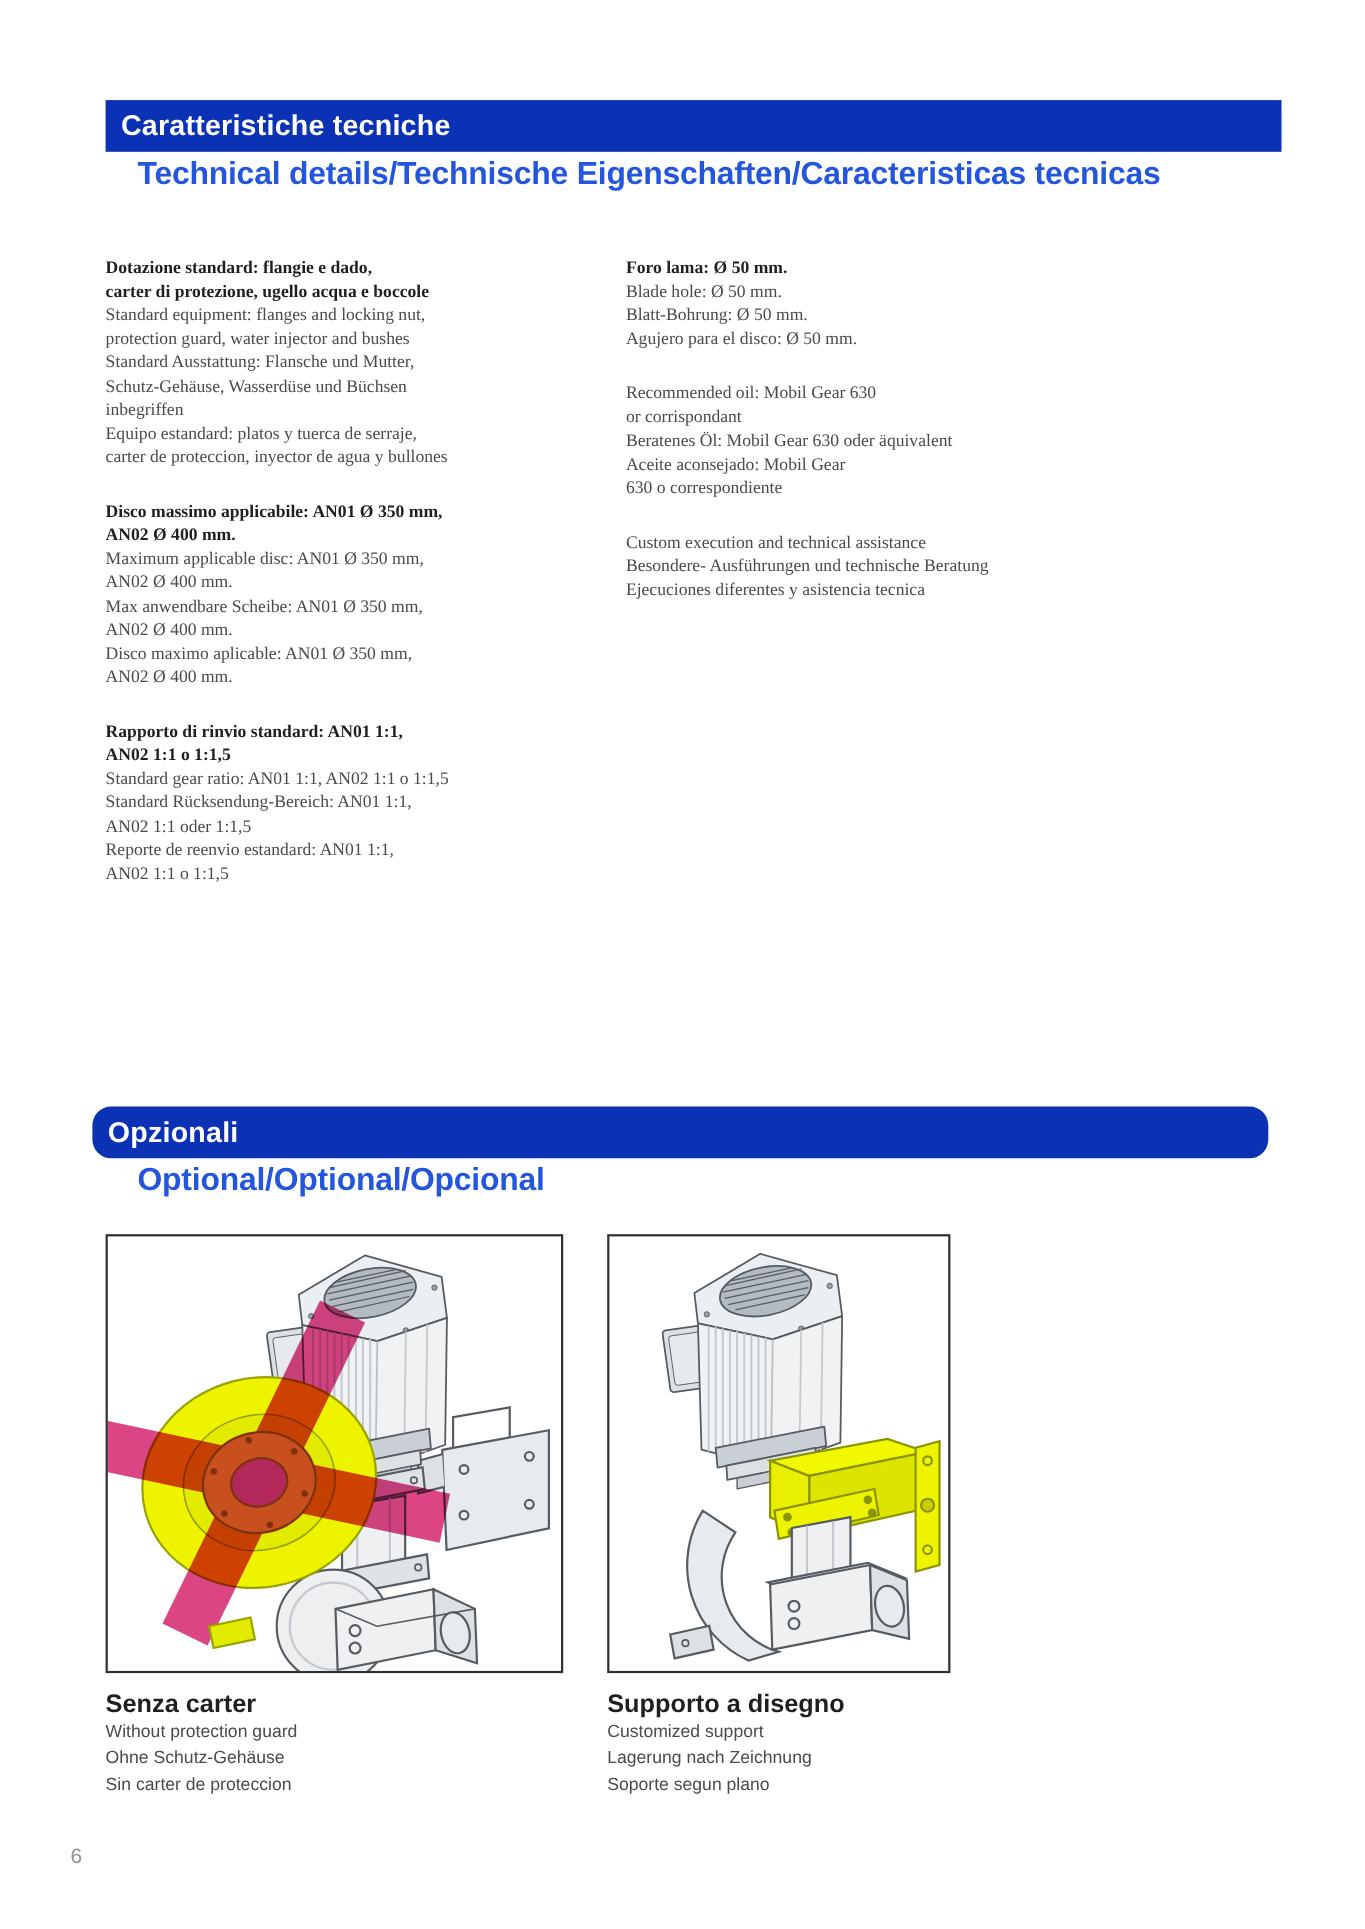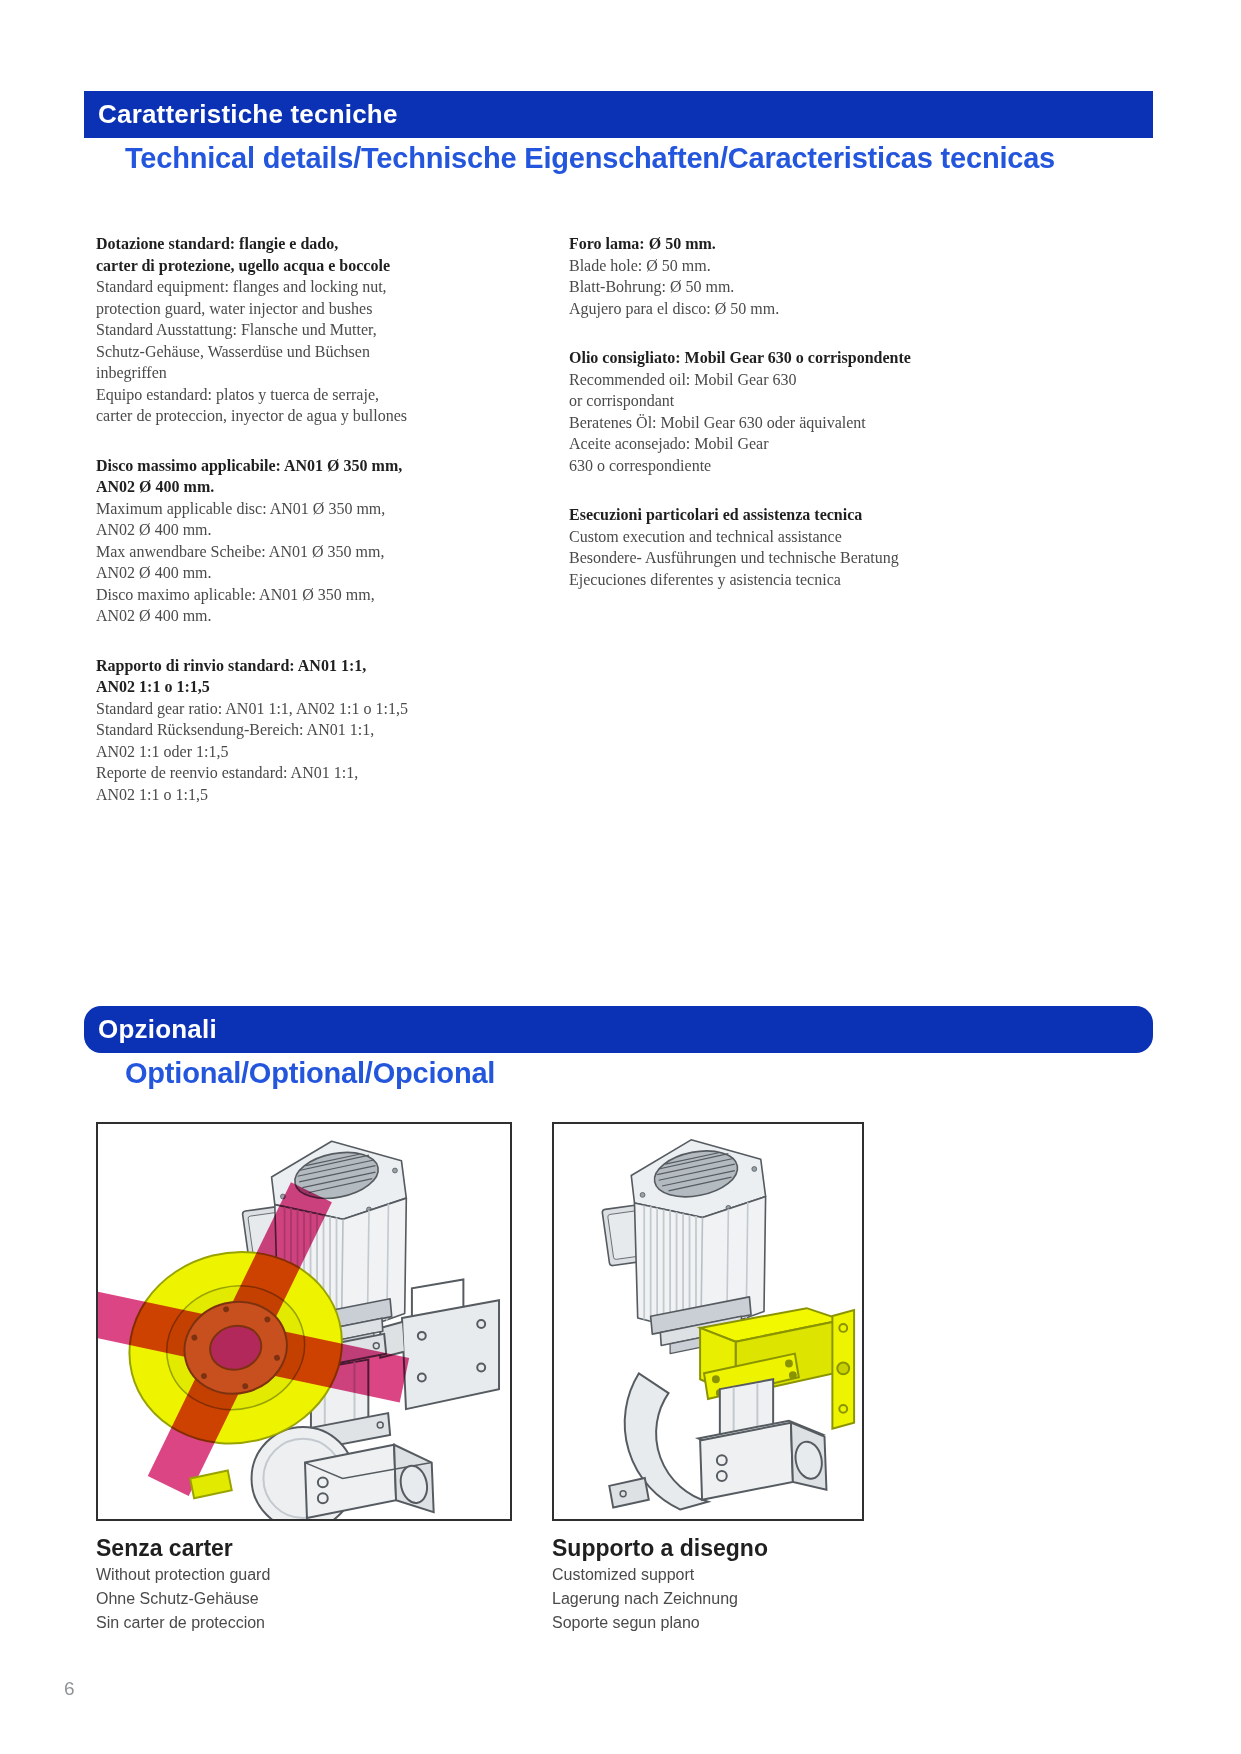--- a/index.html
+++ b/index.html
@@ -3,21 +3,21 @@
 <meta charset="utf-8">
 <style>
   html,body{margin:0;padding:0;background:#ffffff;}
   .page{position:relative;width:1241px;height:1754px;background:#ffffff;
         font-family:"Liberation Sans",sans-serif;overflow:hidden;}
 
   .bar{position:absolute;left:84px;width:1069px;height:47px;
        background:var(--header_bar_blue,#0b31b5);color:#ffffff;
        font-size:26px;font-weight:bold;line-height:46px;padding-left:14px;
        box-sizing:border-box;letter-spacing:.2px;}
-  #bar1{top:91px;}
+  #bar1{top:91px;margin-left:12px;}
   #bar2{top:1006px;border-radius:17px;}
 
   .subtitle{position:absolute;left:85px;color:var(--subtitle_blue,#2356dd);
             font-size:29px;font-weight:bold;letter-spacing:-.2px;margin-left:40px;}
   #sub1{top:142px;}
   #sub2{top:1057px;}
 
   .col{position:absolute;top:233px;font-size:16px;line-height:21.5px;font-family:Liberation Serif, serif;}
   #col-left{left:96px;width:424px;}
   #col-right{left:536px;width:452px;margin-left:33px;}
@@ -119,29 +119,27 @@
       </div>
     </div>
   <div class="col" id="col-right">
       <div class="tblock">
         <div class="hline">Foro lama: Ø 50 mm.</div>
         <div class="bline">Blade hole: Ø 50 mm.</div>
         <div class="bline">Blatt-Bohrung: Ø 50 mm.</div>
         <div class="bline">Agujero para el disco: Ø 50 mm.</div>
       </div>
       <div class="tblock">
-        <div class="hline">Olio consigliato: Mobil Gear 630 o corrispondente</div>
         <div class="bline">Recommended oil: Mobil Gear 630</div>
         <div class="bline">or corrispondant</div>
         <div class="bline">Beratenes Öl: Mobil Gear 630 oder äquivalent</div>
         <div class="bline">Aceite aconsejado: Mobil Gear</div>
         <div class="bline">630 o correspondiente</div>
       </div>
       <div class="tblock">
-        <div class="hline">Esecuzioni particolari ed assistenza tecnica</div>
         <div class="bline">Custom execution and technical assistance</div>
         <div class="bline">Besondere- Ausführungen und technische Beratung</div>
         <div class="bline">Ejecuciones diferentes y asistencia tecnica</div>
       </div>
     </div>
 
   <div class="bar" id="bar2">
     <span>Opzionali</span>
   </div>
   <div class="subtitle" id="sub2">Optional/Optional/Opcional</div>

